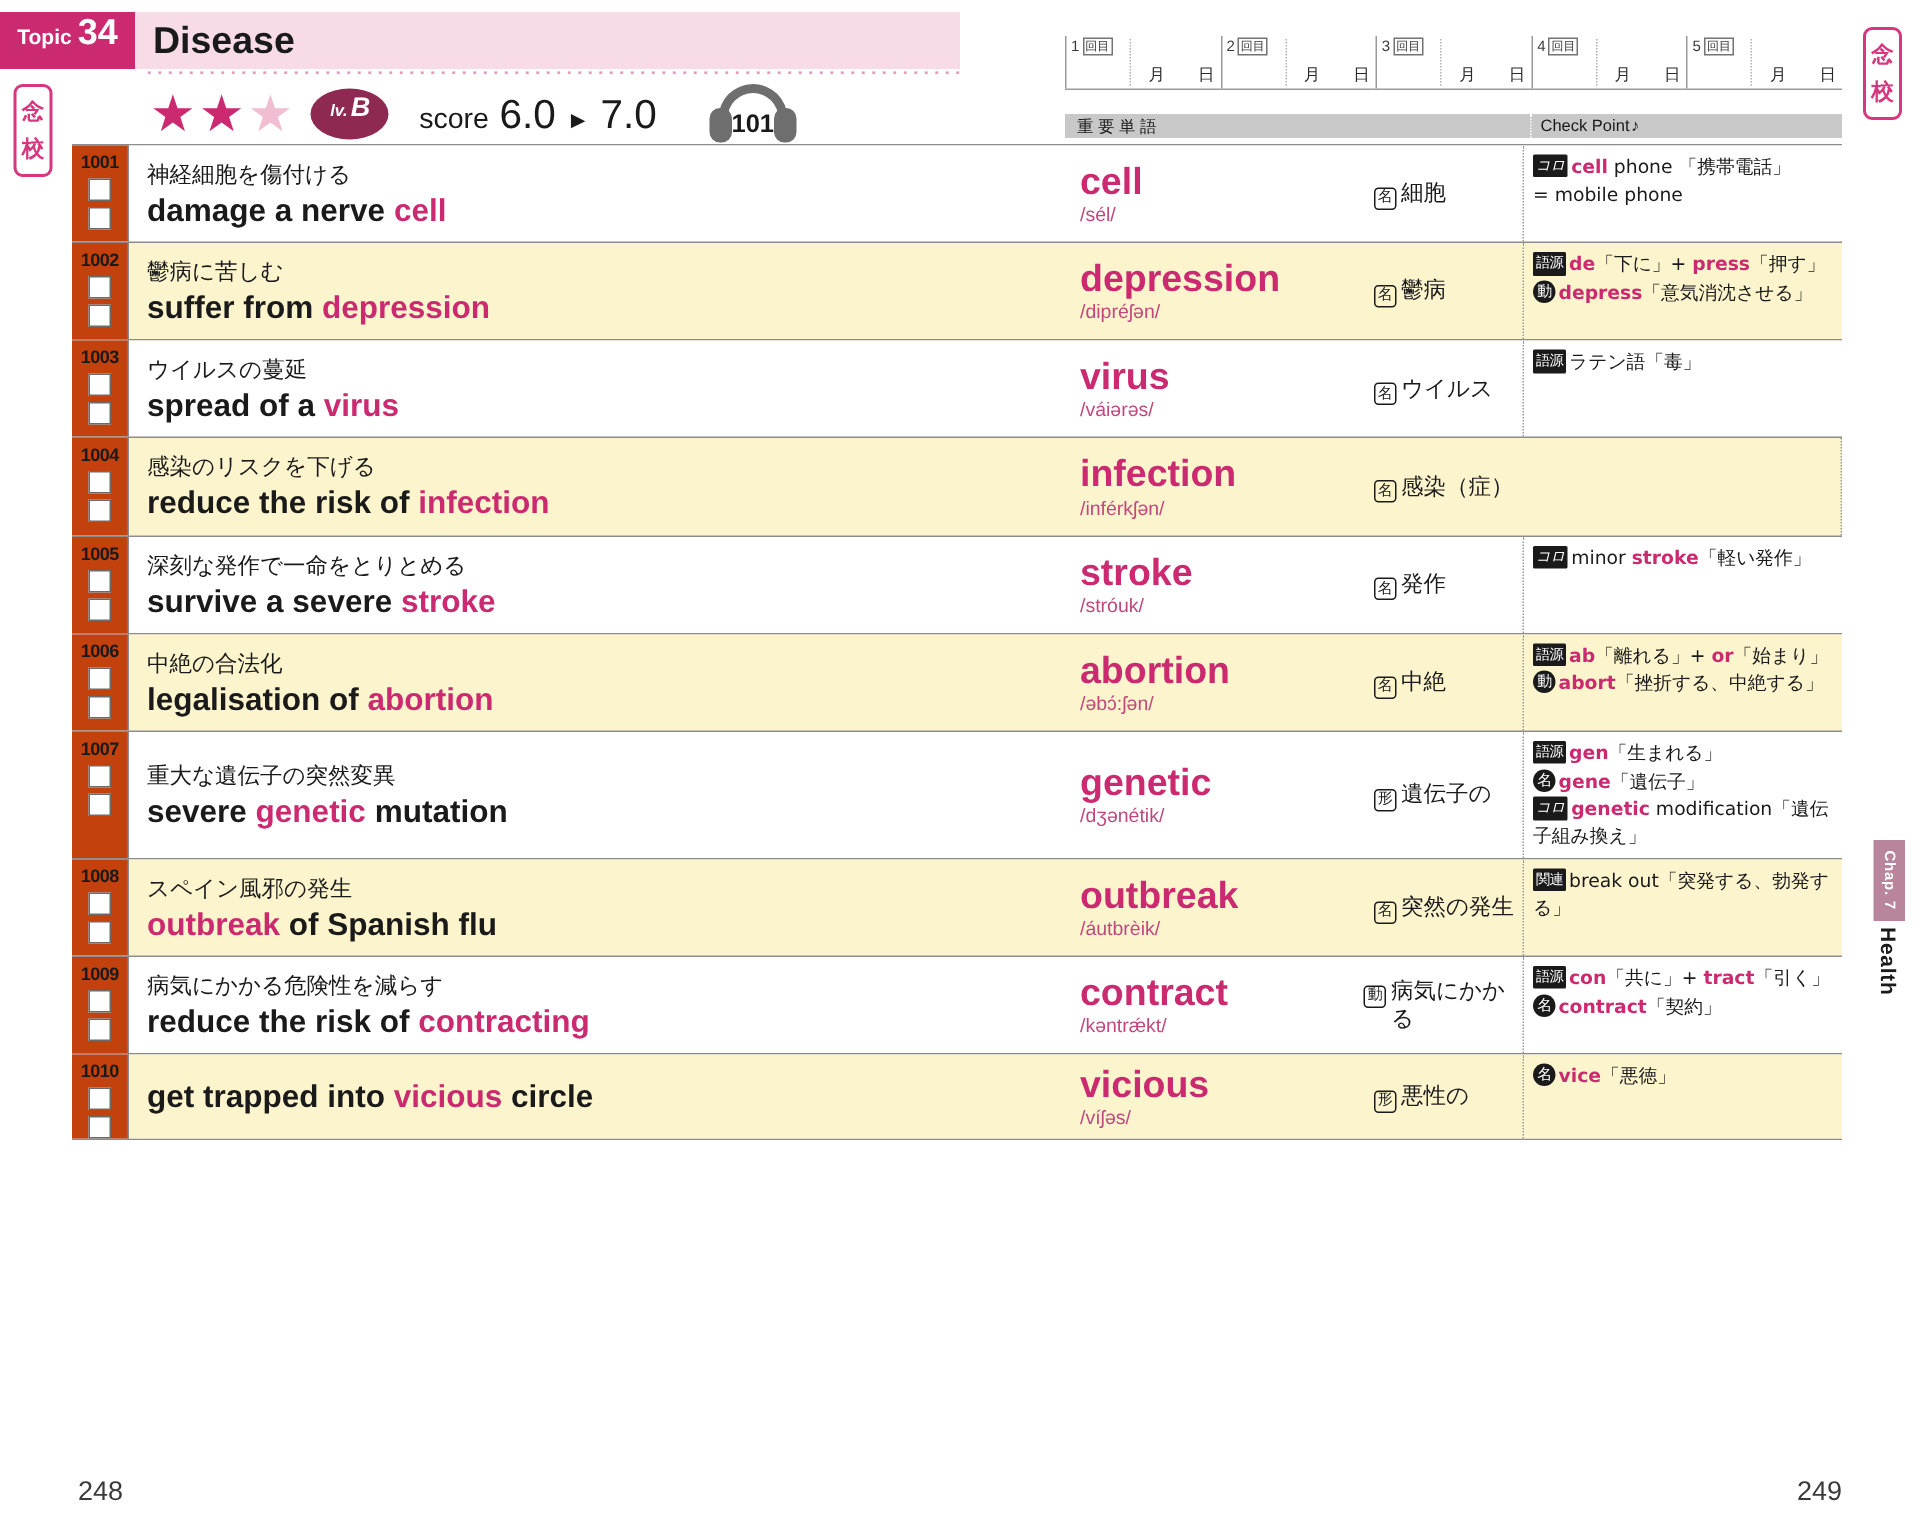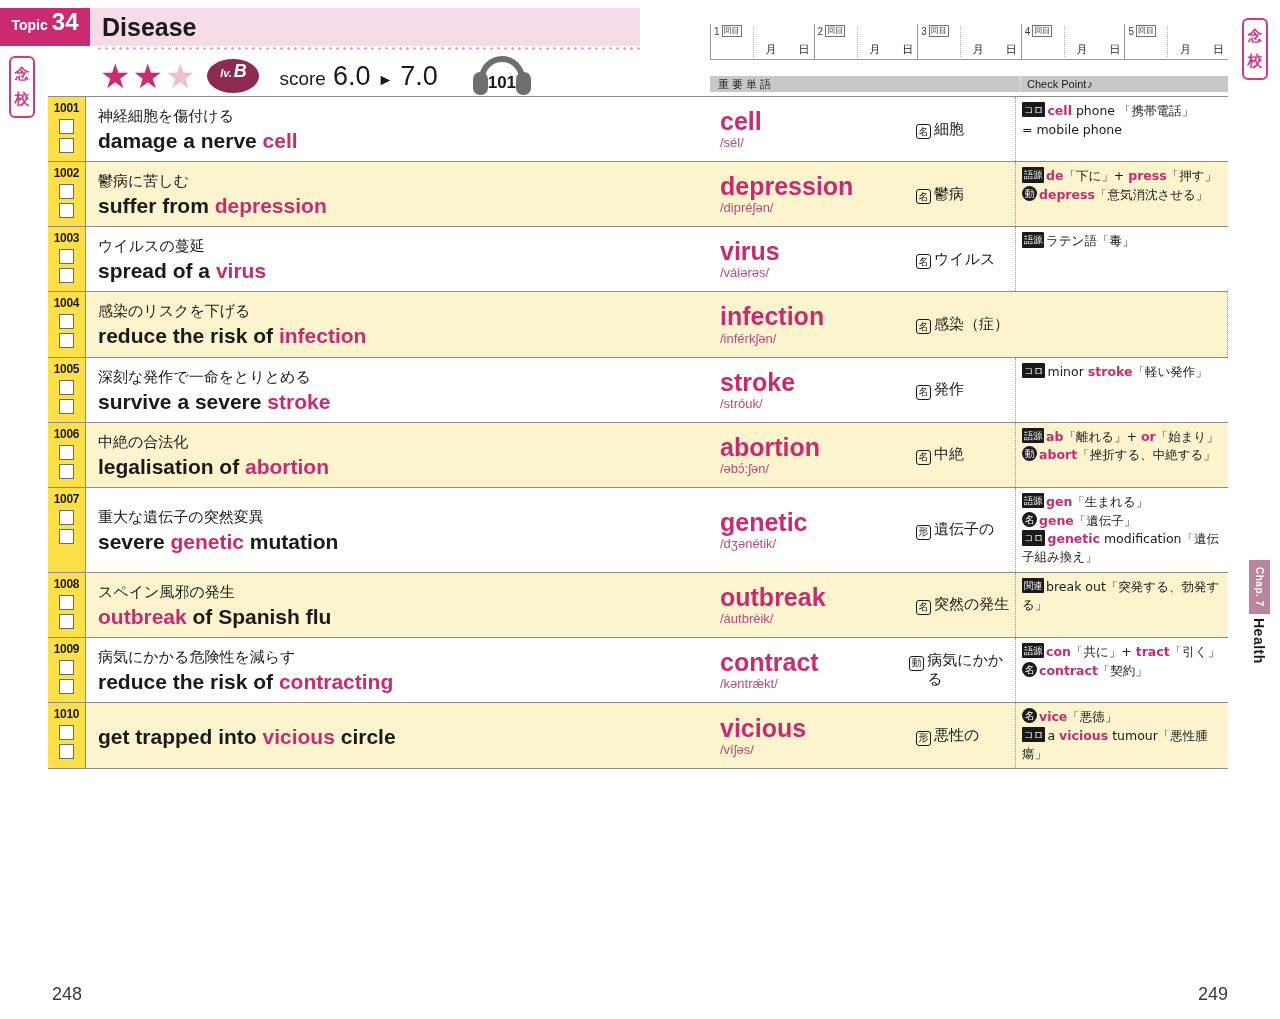--- a/index.html
+++ b/index.html
@@ -139,21 +139,21 @@
 
   
   .table { position: absolute; left: 48px; top: 96px; width: 1180px; }
   .row { display: flex; border-top: 1.5px solid #8c8c8c; position: relative; }
   .row:last-child { border-bottom: 1.5px solid #8c8c8c; }
   .row.shade .phrase-cell,
   .row.shade .word-cell,
   .row.shade .check-cell { background: #fcf4cd; }
 
   .num-cell {
-    width: 38px; background: #fde047; border-right: 1.5px solid #8c8c8c;
+    width: 38px; background: #c2410c; border-right: 1.5px solid #8c8c8c;
     padding-top: 4px; display: flex; flex-direction: column; align-items: center;
   }
   .num-cell .idx { font-size: 12px; font-weight: bold; color: #1a1a1a; letter-spacing: -0.3px; }
   .num-cell .chk {
     width: 15px; height: 15px; border: 1.2px solid #6b6b6b; background: #fff; margin-top: 4px;
   }
 
   .phrase-cell {
     width: 620px; background: #fff; padding: 10px 0 8px 12px;
     display: flex; flex-direction: column; justify-content: center;
@@ -186,21 +186,21 @@
     font-family: "DejaVu Sans", sans-serif;
   }
   .check-cell .cp-line { margin-bottom: 1px; }
   .check-cell em { font-style: normal; color: #cc2a70; font-weight: bold; }
   .tag {
     display: inline-block; background: #1a1a1a; color: #fff;
     font-size: 9.5px; padding: 1px 2px; border-radius: 1px;
     vertical-align: 2px; margin-right: 2px; letter-spacing: -0.5px;
     font-family: "DejaVu Sans", sans-serif;
   }
-  .tag.coll { letter-spacing: 0; }
+  .tag.coll { letter-spacing: 0; font-style: italic; }
   .tag.pos-round {
     border-radius: 50%; width: 15px; height: 15px; padding: 0;
     text-align: center; line-height: 15px; font-size: 10px;
   }
 
   
   .pagenum { position: absolute; bottom: 14px; font-size: 18px; color: #3a3a3a; }
   .pagenum.left  { left: 52px; }
   .pagenum.right { right: 52px; }
 </style>
@@ -559,20 +559,19 @@
             <div class="w-word">vicious</div>
             <div class="w-ipa">/víʃəs/</div>
           </div>
           <div class="w-def">
             <span class="pos">形</span>
             <span>悪性の</span>
           </div>
         </div>
         <div class="check-cell">
           <div class="cp-line"><span class="tag pos-round">名</span><em>vice</em><span>「悪徳」</span></div>
-          <div class="cp-line"><span class="tag coll">コロ</span><span>a </span><em>vicious</em><span> tumour「悪性腫瘍」</span></div>
         </div>
       </div>
     </div>
 
   <div class="pagenum left">248</div>
   <div class="pagenum right">249</div>
 </div>
 
 </body></html>

